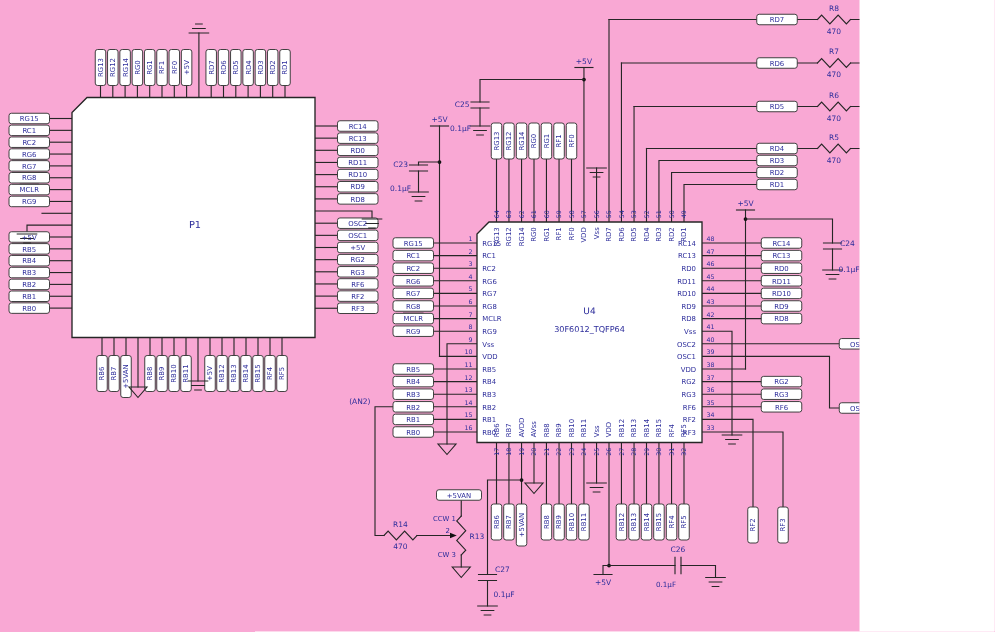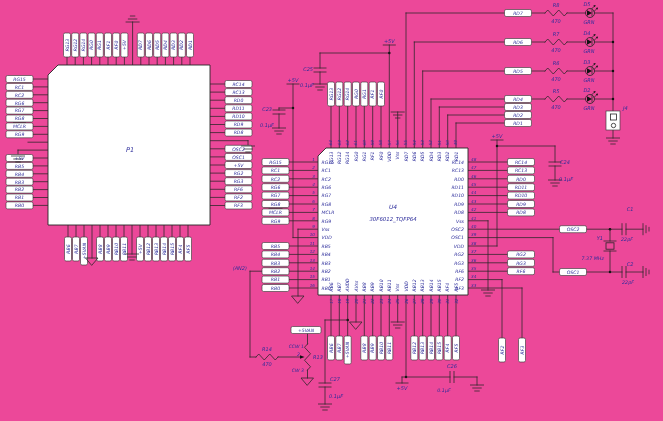--- a/index.html
+++ b/index.html
@@ -1,17 +1,17 @@
 <!DOCTYPE html>
 <html><head>
 <meta charset="utf-8">
 <style>
   html,body{margin:0;padding:0;background:#fff;}
-  .page{position:relative;width:663px;height:421px;background:#ec4899;overflow:hidden;
-        font-family:"DejaVu Sans", sans-serif;font-style:italic;}
+  .page{position:relative;width:573px;height:421px;background:#f9a8d4;overflow:hidden;
+        font-family:"DejaVu Sans", sans-serif;}
   svg{display:block;}
   svg text{font-family:"DejaVu Sans", sans-serif;}
   .w{stroke:#262626;stroke-width:.75;fill:none;stroke-linecap:square;}
   .w2{stroke:#262626;stroke-width:.8;fill:none;}
   .nb{fill:#ffffff;stroke:#3c3c3c;stroke-width:.65;}
   .t{fill:#2d2d9b;}
   .dot{fill:#111;stroke:none;}
   .ic{fill:#ffffff;stroke:#262626;stroke-width:.9;}
 </style>
 </head>

